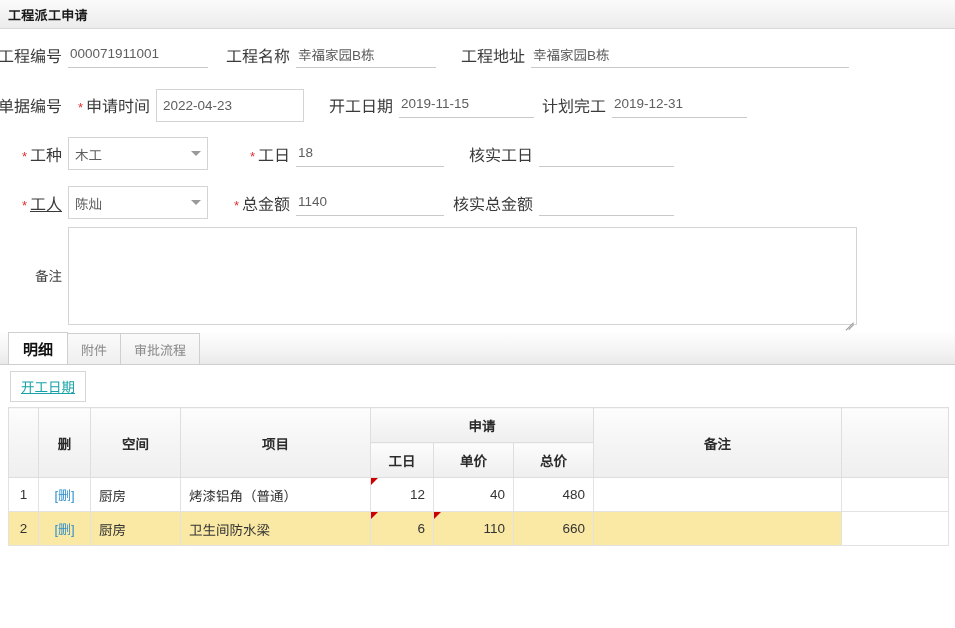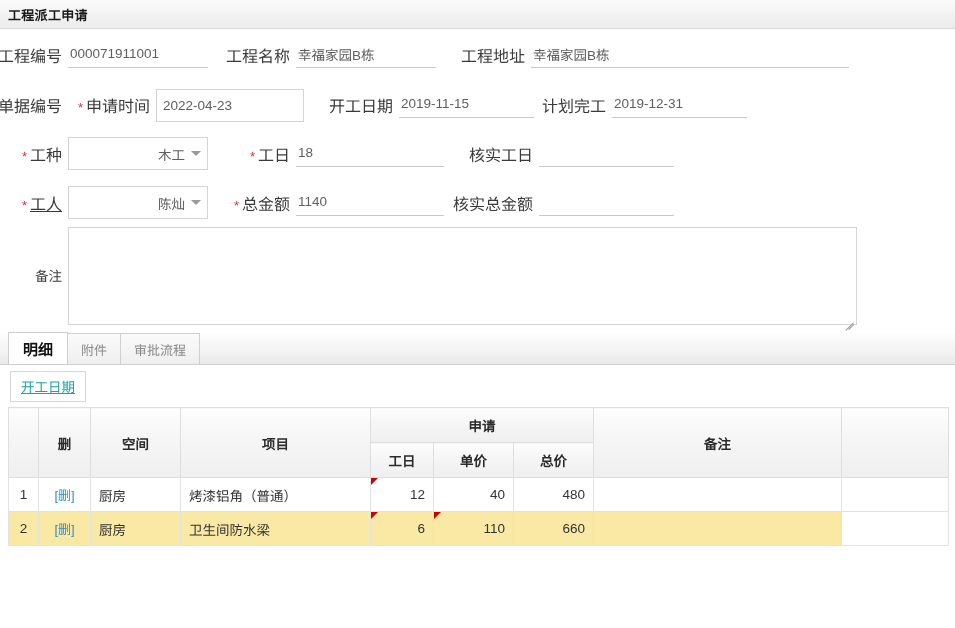--- a/index.html
+++ b/index.html
@@ -106,21 +106,20 @@
     display: flex;
     align-items: center;
     padding: 0 6px;
   }
   .sel .selval {
     font-size: 13.5px;
     color: #5e5e5e;
     flex: 1;
     white-space: nowrap;
     overflow: hidden;
-    text-align: right;
   }
   .caret {
     width: 0; height: 0;
     border-left: 5px solid transparent;
     border-right: 5px solid transparent;
     border-top: 5px solid #9a9a9a;
     margin-left: 6px;
     flex: none;
   }
 

